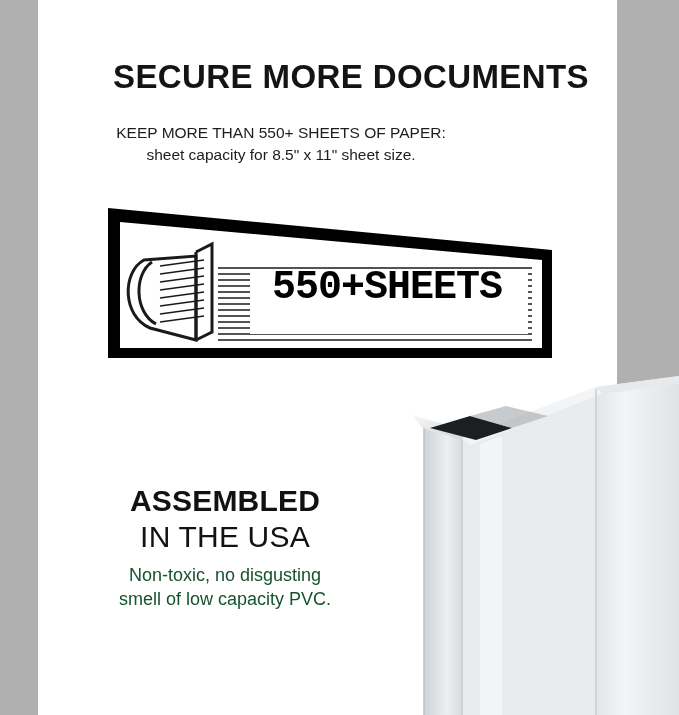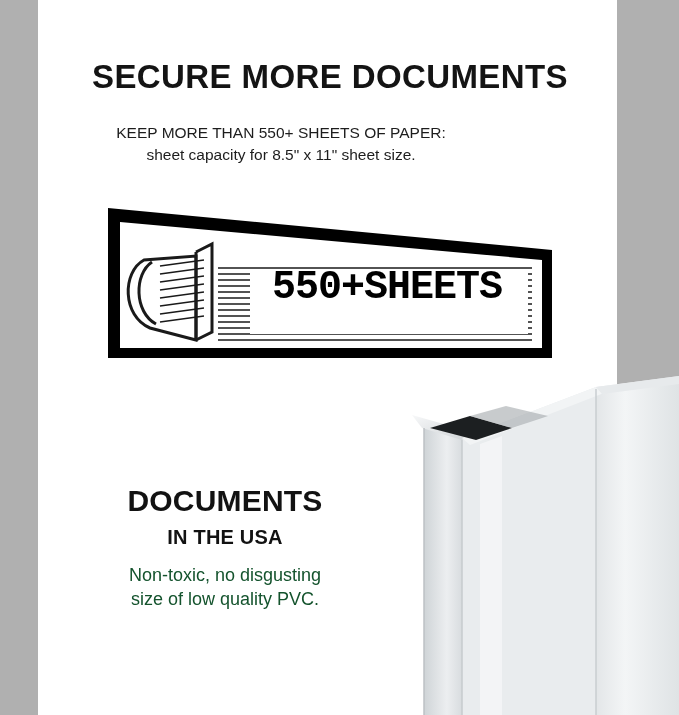--- a/index.html
+++ b/index.html
@@ -41,20 +41,21 @@
     position: absolute;
     left: 38px;
     top: 58px;
     width: 584px;
     text-align: center;
     font-size: 33px;
     font-weight: bold;
     letter-spacing: 0.4px;
     color: #141414;
     font-family: "Liberation Sans", sans-serif;
+    padding-left: 21px;
   }
   .subline {
     position: absolute;
     left: 38px;
     top: 122px;
     width: 486px;
     text-align: center;
     font-size: 15.5px;
     line-height: 22px;
     color: #1d1d1d;
@@ -95,22 +96,22 @@
     color: #121212;
   }
   .assembled .line1 {
     font-size: 30px;
     font-weight: bold;
     line-height: 36px;
     letter-spacing: 0.2px;
     display: block;
   }
   .assembled .line2 {
-    font-size: 20px;
-    font-weight: bold;
+    font-size: 30px;
+    font-weight: normal;
     line-height: 36px;
     letter-spacing: 0.2px;
     display: block;
   }
   .assembled-note {
     position: absolute;
     left: 60px;
     top: 563px;
     width: 330px;
     text-align: center;
@@ -184,27 +185,27 @@
         <line x1="60" y1="98" x2="104" y2="92"></line>
         <line x1="60" y1="106" x2="104" y2="100"></line>
         <line x1="60" y1="114" x2="104" y2="108"></line>
         <line x1="60" y1="122" x2="104" y2="116"></line>
       </g>
     </svg>
   </div>
   <div class="badge-text">550+SHEETS</div>
 
   <div class="assembled">
-    <span class="line1">DOCUMENTS</span>
+    <span class="line1">ASSEMBLED</span>
     <span class="line2">IN THE USA</span>
   </div>
 
   <div class="assembled-note">
     <span>Non-toxic, no disgusting</span>
-    <span class="n2">size of low quality PVC.</span>
+    <span class="n2">smell of low capacity PVC.</span>
   </div>
 
   <div class="binder">
     <svg width="327" height="349" viewBox="0 0 327 349" xmlns="http://www.w3.org/2000/svg">
       <defs>
         <linearGradient id="frontFace" x1="0" y1="0" x2="1" y2="0">
           <stop offset="0%" stop-color="#e3e6e8"></stop>
           <stop offset="35%" stop-color="#f3f5f6"></stop>
           <stop offset="100%" stop-color="#dfe3e5"></stop>
         </linearGradient>

